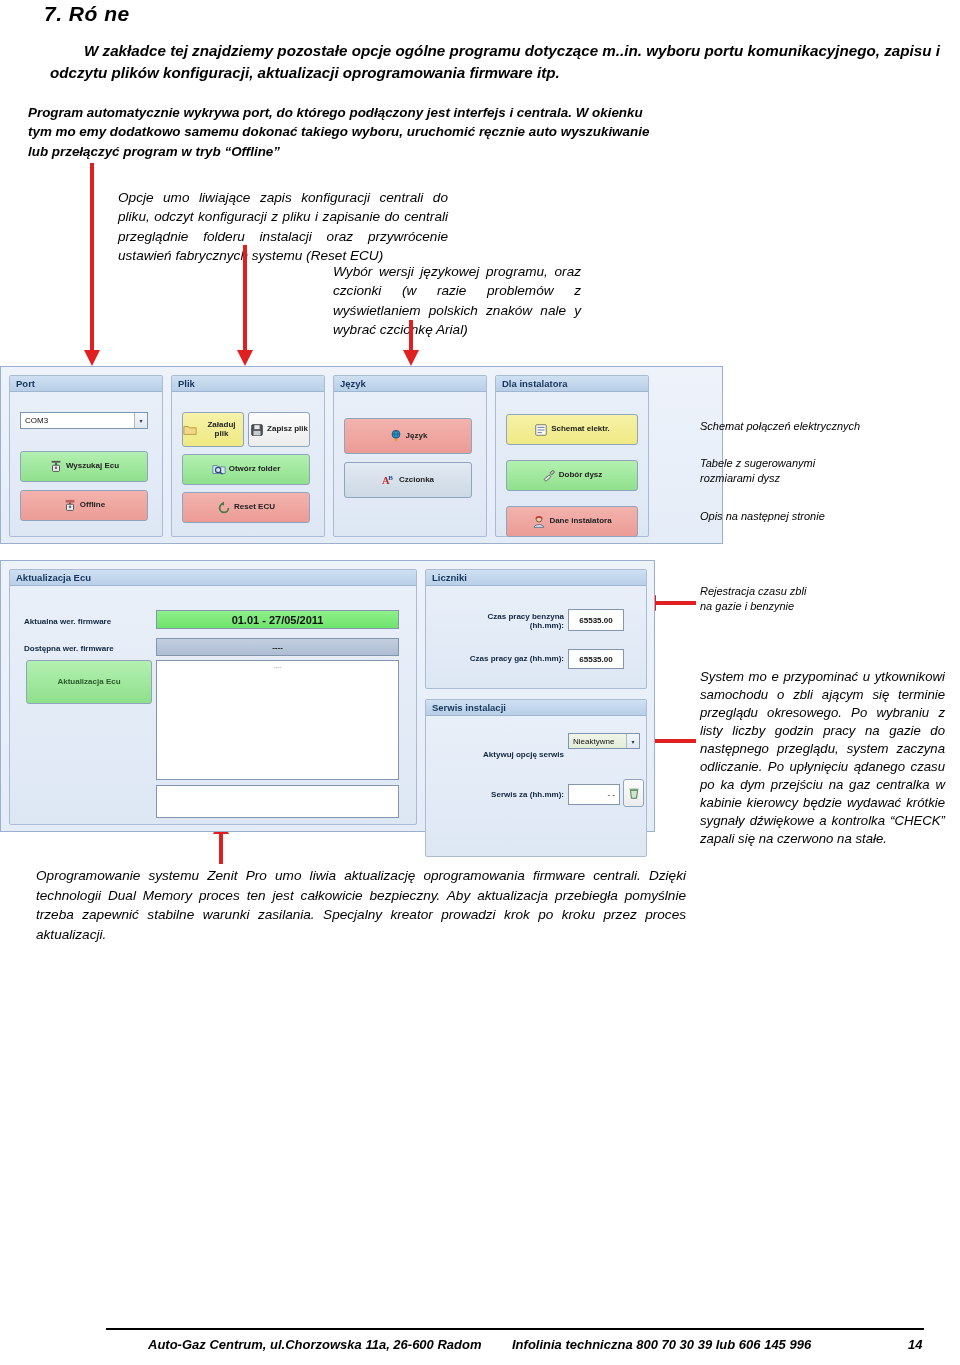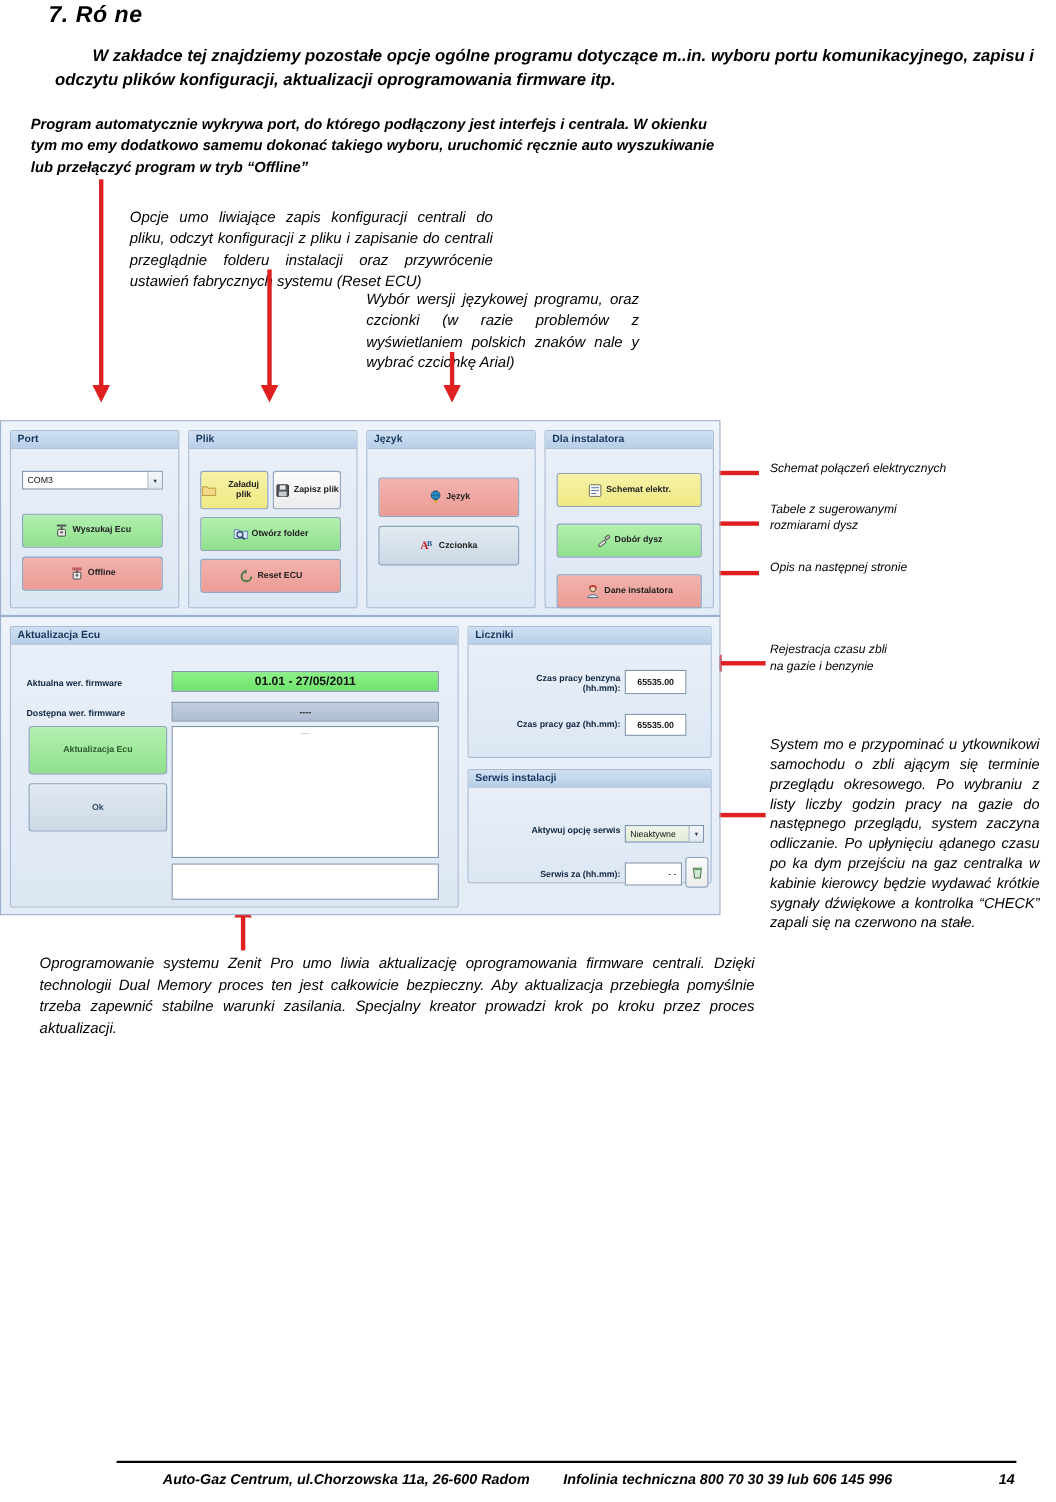--- a/index.html
+++ b/index.html
@@ -95,21 +95,21 @@
     left: 0; top: 0; border-top: 8px solid transparent;
     border-bottom: 8px solid transparent; border-right: 16px solid #e02020;
   }
 
   
   .shot {
     position: absolute;
     background: linear-gradient(180deg,#eef3fa 0%,#e4ecf7 100%);
     border: 1px solid #9bb0cc;
   }
-  .shot-top { left: 0px; top: 366px; width: 655px; height: 178px; margin-top: 16px; }
+  .shot-top { left: 0px; top: 366px; width: 723px; height: 178px; }
   .shot-bottom { left: 0px; top: 560px; width: 655px; height: 272px; }
 
   .group {
     position: absolute;
     background: linear-gradient(180deg,#eaf0f9 0%,#dde7f4 100%);
     border: 1px solid #a9bcd4;
     border-radius: 2px;
   }
   .group-hdr {
     height: 16px;
@@ -405,41 +405,38 @@
     <div class="field field-plain" style="left:146px; top:90px; width:243px; height:120px; align-items:flex-start; justify-content:center;">
       <span style="font-size:6px;color:#888;padding-top:3px;">----</span>
     </div>
     <div class="field field-plain" style="left:146px; top:215px; width:243px; height:33px;">
       <span></span>
     </div>
 
     <div class="btn btn-green" style="left:16px; top:90px; width:126px; height:44px; color:#2b5c2b;">
       <span>Aktualizacja Ecu</span>
     </div>
-    <div class="btn btn-grey" style="left:16px; top:142px; width:126px; height:44px; color:#33506e;">
-      <span>Ok</span>
-    </div>
   </div>
 
   <div class="group" style="left:424px; top:8px; width:222px; height:120px;">
     <div class="group-hdr">Liczniki</div>
     <div class="lbl lbl-r" style="left:18px; top:42px; width:120px;">
       <div>Czas pracy benzyna</div>
       <div>(hh.mm):</div>
     </div>
     <div class="field" style="left:142px; top:39px; width:56px; height:22px;">65535.00</div>
 
     <div class="lbl lbl-r" style="left:14px; top:84px; width:124px;">Czas pracy gaz (hh.mm):</div>
     <div class="field" style="left:142px; top:79px; width:56px; height:20px;">65535.00</div>
   </div>
 
-  <div class="group" style="left:424px; top:138px; width:222px; height:104px;">
+  <div class="group" style="left:424px; top:138px; width:222px; height:158px;">
     <div class="group-hdr">Serwis instalacji</div>
     <div class="lbl lbl-r" style="left:20px; top:50px; width:118px;">Aktywuj opcję serwis</div>
-    <div class="combo" style="left:142px; top:50px; width:72px; height:16px; background:linear-gradient(180deg,#f0f5e8 0%,#e2ecd6 100%);">
+    <div class="combo" style="left:142px; top:33px; width:72px; height:16px; background:linear-gradient(180deg,#f0f5e8 0%,#e2ecd6 100%);">
       <span>Nieaktywne</span>
       <span class="caret">▾</span>
     </div>
 
     <div class="lbl lbl-r" style="left:26px; top:90px; width:112px;">Serwis za (hh.mm):</div>
     <div class="field field-plain" style="left:142px; top:84px; width:52px; height:21px; justify-content:flex-end; padding-right:4px;">- -</div>
     <div class="btn btn-white" style="left:197px; top:79px; width:21px; height:28px;">
       <svg class="ico" viewBox="0 0 16 16">
         <path d="M4 5 H12 L11 14 H5 Z" fill="#cfe6cf" stroke="#3f6b3f"></path>
         <rect x="3" y="3" width="10" height="2" fill="#7aa87a"></rect>

